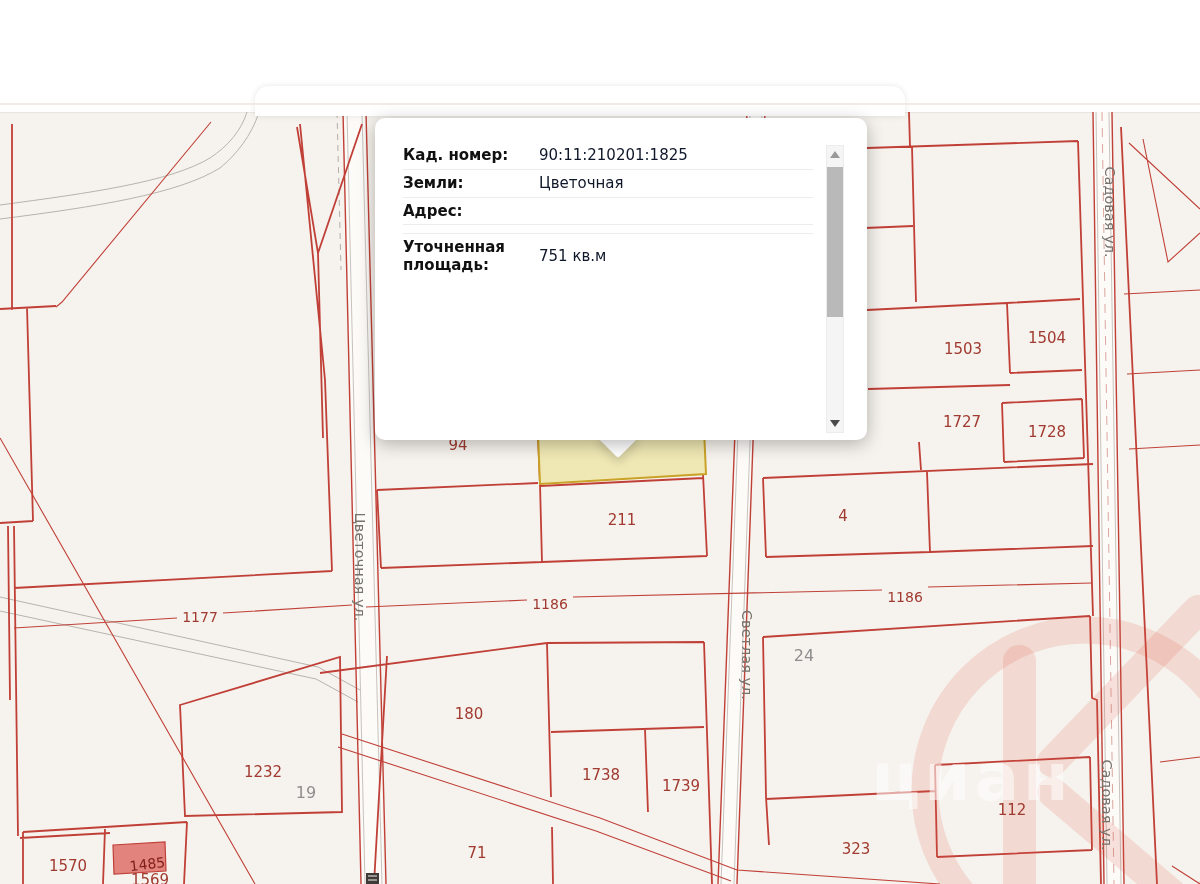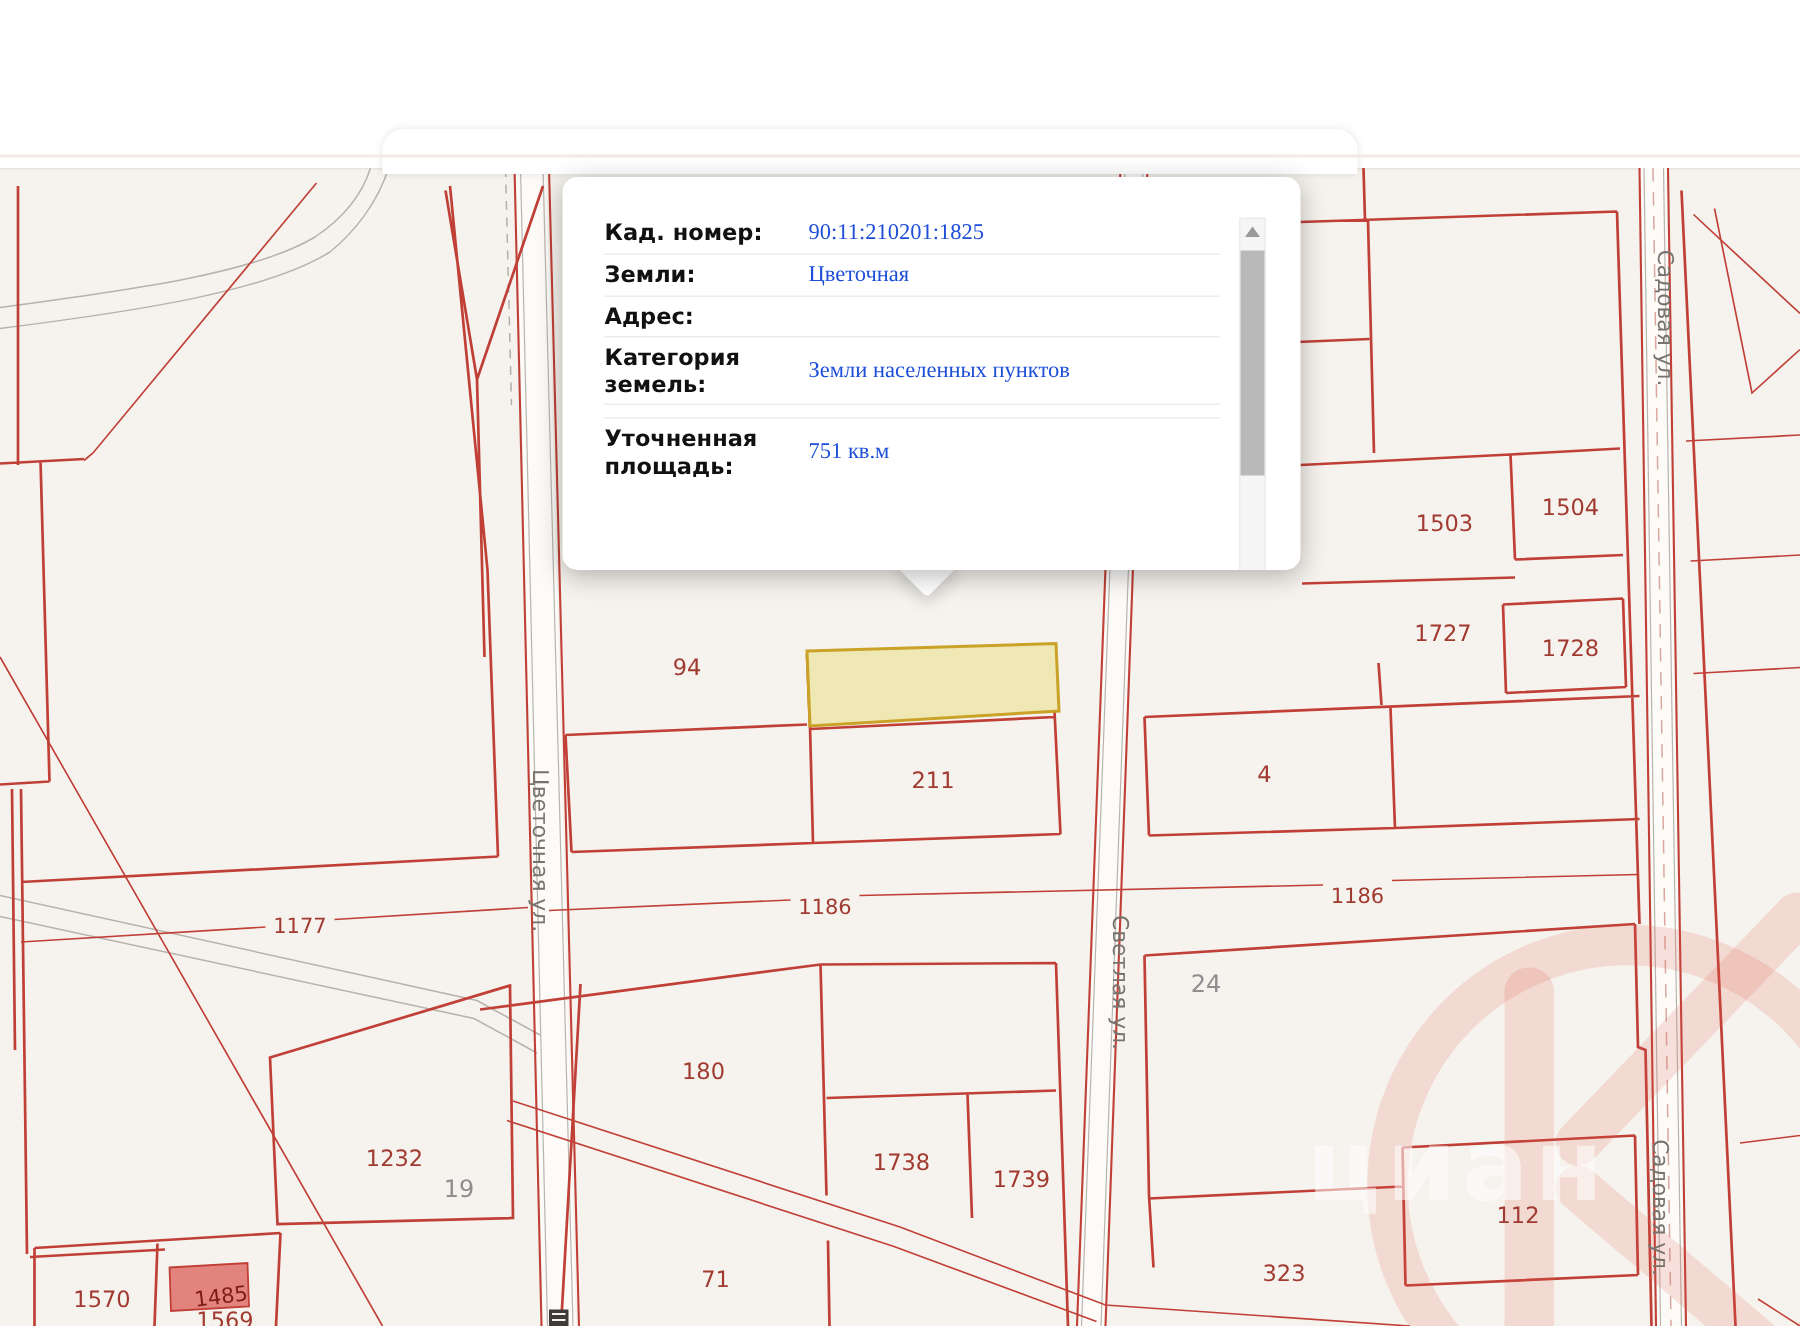--- a/index.html
+++ b/index.html
@@ -22,21 +22,21 @@
     box-shadow:0 0 6px rgba(0,0,0,0.10);
   }
   .map-area {
     position:absolute; top:112px; left:0; width:1200px; height:772px;
     background:#f6f3ee; z-index:1;
   }
   .map-area svg { display:block; }
 
   
   .popup {
-    position:absolute; left:375px; top:118px; width:492px; height:262px;
+    position:absolute; left:375px; top:118px; width:492px; height:322px;
     z-index:10;
   }
   .popup-arrow {
     position:absolute; left:228px; bottom:-12px; width:30px; height:30px;
     background:#ffffff; transform:rotate(45deg); border-radius:3px;
     box-shadow:4px 4px 10px rgba(0,0,0,0.14);
   }
   .popup-inner {
     position:absolute; inset:0; background:#ffffff; border-radius:10px;
     box-shadow:0 4px 18px rgba(0,0,0,0.28); overflow:hidden;
@@ -44,21 +44,21 @@
   .rows { position:absolute; left:0; top:0; right:54px; padding:24px 0 0 28px; }
   .info-row {
     display:flex; align-items:center; padding:4px 0;
     border-bottom:1px solid #ececec;
   }
   .info-row:last-child { border-bottom:none; }
   .info-label {
     width:132px; flex:none; font-weight:bold; font-size:15px; color:#111;
     line-height:1.22;
   }
-  .info-value { flex:1; font-size:15px; color:#1d4ed8; line-height:1.25; padding-left:4px;font-family:Liberation Serif, serif; }
+  .info-value { flex:1; font-size:15px; color:#0f172a; line-height:1.25; padding-left:4px; }
 
   
   .scrollbar {
     position:absolute; top:27px; right:23px; width:18px; height:288px;
     background:#f5f5f5; border:1px solid #ececec;
   }
   .sb-up {
     position:absolute; top:5px; left:3px; width:0; height:0;
     border-left:5px solid transparent; border-right:5px solid transparent;
     border-bottom:7px solid #9a9a9a;
@@ -194,24 +194,20 @@
           <div class="info-value">90:11:210201:1825</div>
         </div>
         <div class="info-row">
           <div class="info-label">Земли:</div>
           <div class="info-value">Цветочная</div>
         </div>
         <div class="info-row">
           <div class="info-label">Адрес:</div>
         </div>
         <div class="info-row">
-          <div class="info-label">Категория земель:</div>
-          <div class="info-value">Земли населенных пунктов</div>
-        </div>
-        <div class="info-row">
         </div>
         <div class="info-row">
           <div class="info-label">Уточненная площадь:</div>
           <div class="info-value">751 кв.м</div>
         </div>
       </div>
     <div class="scrollbar">
       <div class="sb-up"></div>
       <div class="sb-thumb"></div>
       <div class="sb-down"></div>

